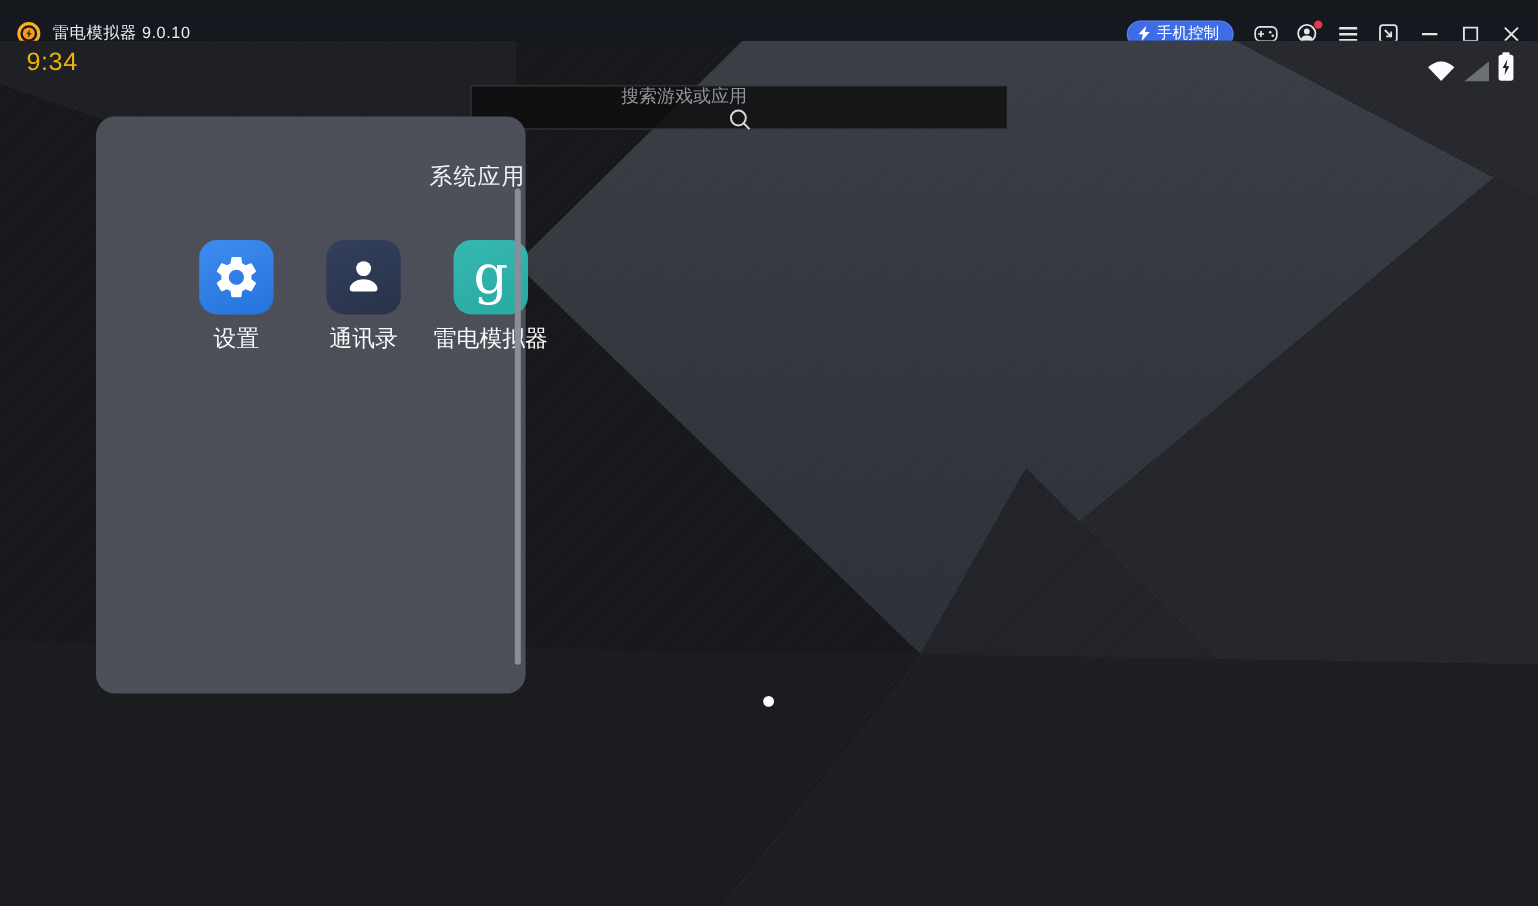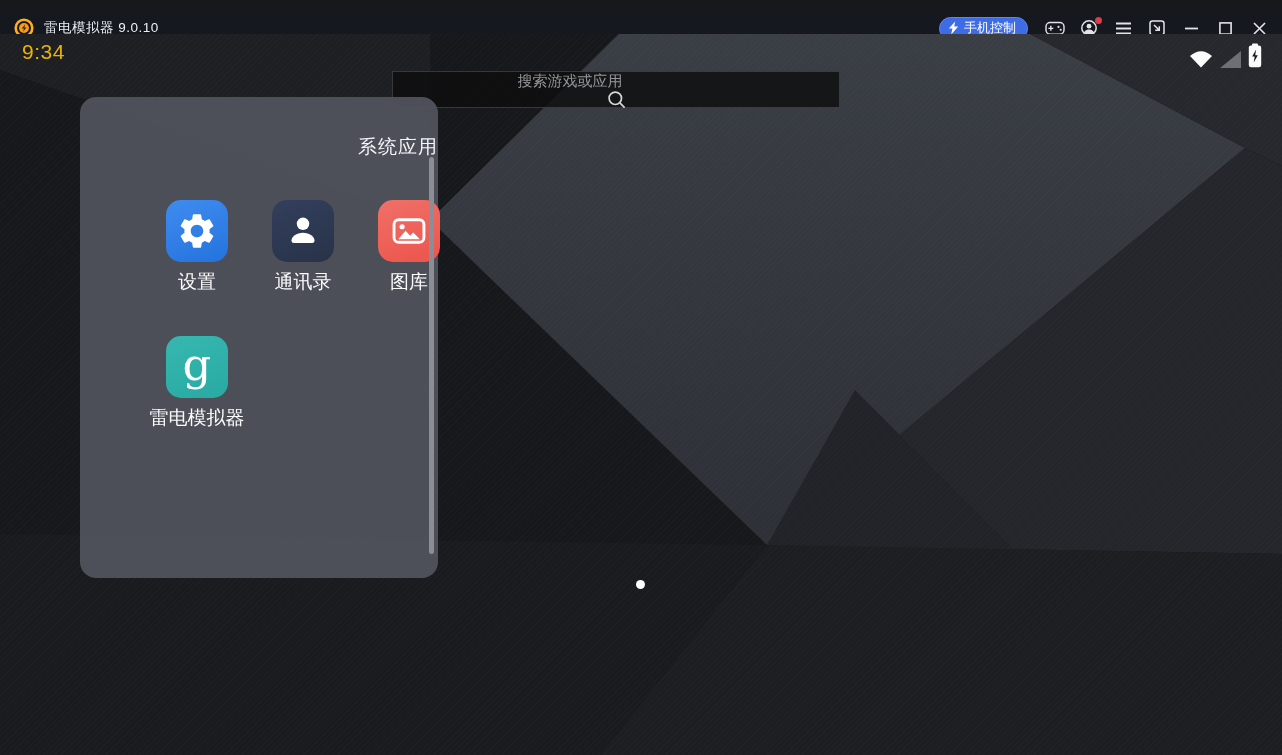--- a/index.html
+++ b/index.html
@@ -203,30 +203,20 @@
           <div class="tile tile-contacts">
             <svg width="44" height="44" viewBox="0 0 24 24">
               <circle cx="12" cy="8.1" r="3.4" fill="#fff"></circle>
               <path d="M12,12.9 C8.4,12.9 5.7,15 5.7,17.3 Q5.7,18.5 7,18.5 L17,18.5 Q18.3,18.5 18.3,17.3 C18.3,15 15.6,12.9 12,12.9 Z" fill="#fff"></path>
             </svg>
           </div>
           <div class="app-label">通讯录</div>
         </div>
 
 
-        <div class="app-item">
-          <div class="tile tile-gallery">
-            <svg width="46" height="46" viewBox="0 0 24 24">
-              <rect x="4.2" y="6.1" width="15.6" height="11.8" rx="2.4" fill="none" stroke="#fff" stroke-width="1.5"></rect>
-              <circle cx="8.4" cy="9.8" r="1.35" fill="#fff"></circle>
-              <path d="M6.4,16.3 L10.2,11.9 L12.6,14.5 L14.2,12.8 L17.7,16.3 Z" fill="#fff"></path>
-            </svg>
-          </div>
-          <div class="app-label">图库</div>
-        </div>
 
         <div class="app-item">
           <div class="tile tile-google">
             <span class="g-glyph">g</span>
           </div>
           <div class="app-label">雷电模拟器</div>
         </div>
 
       </div>
 

